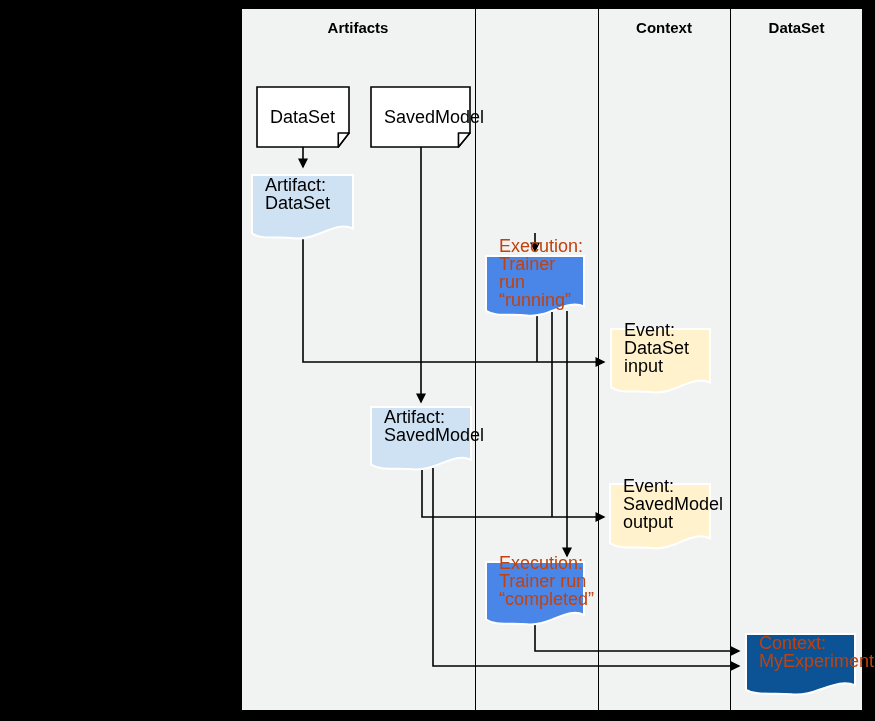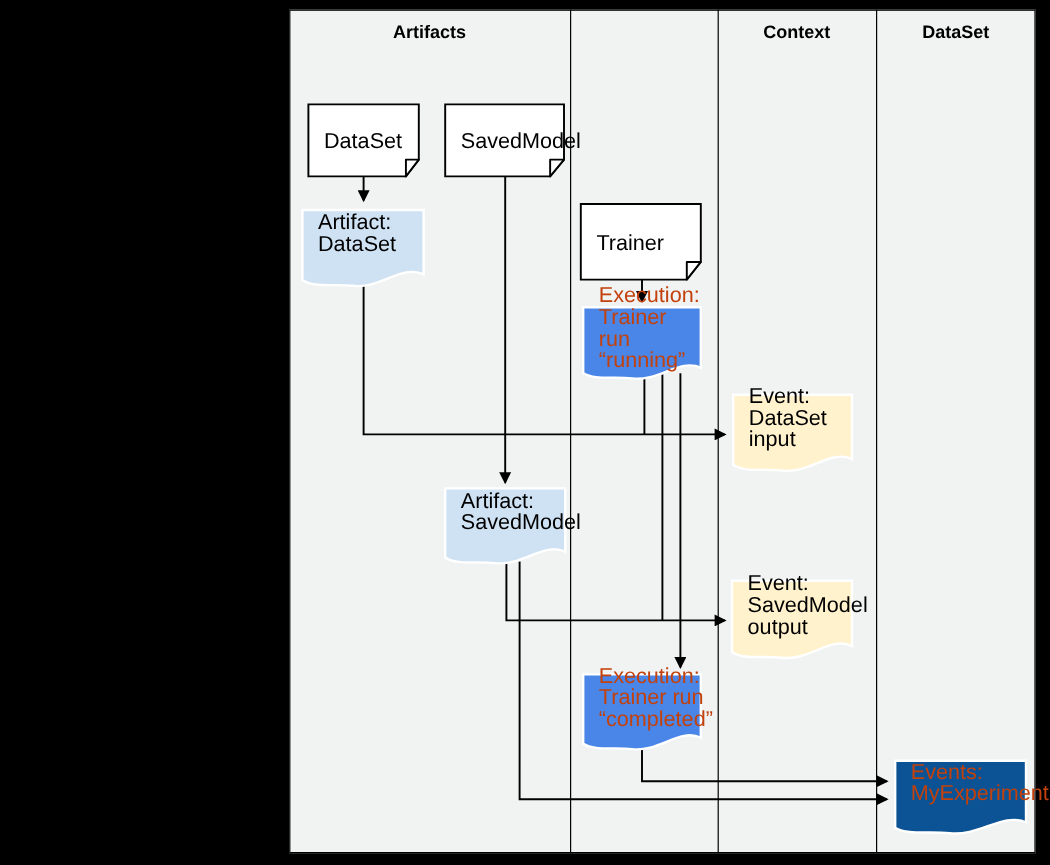--- a/index.html
+++ b/index.html
@@ -93,27 +93,20 @@
   </div>
 
   <div class="node" style="left:371px;top:87px;width:99px;height:60px;">
     <svg class="shape" viewBox="0 0 120 60" preserveAspectRatio="none">
       <path d="M0 0 H120 V46 L106 60 H0 Z" class="fill-white" stroke="#000" stroke-width="1.6" vector-effect="non-scaling-stroke"></path>
       <path d="M120 46 L106 60 L106 46 Z" class="fill-white" stroke="#000" stroke-width="1.6" stroke-linejoin="round" vector-effect="non-scaling-stroke"></path>
     </svg>
     <div class="label">SavedModel</div>
   </div>
 
-  <div class="node" style="left:484px;top:170px;width:100px;height:63px;">
-    <svg class="shape" viewBox="0 0 120 60" preserveAspectRatio="none">
-      <path d="M0 0 H120 V46 L106 60 H0 Z" class="fill-white" stroke="#000" stroke-width="1.6" vector-effect="non-scaling-stroke"></path>
-      <path d="M120 46 L106 60 L106 46 Z" class="fill-white" stroke="#000" stroke-width="1.6" stroke-linejoin="round" vector-effect="non-scaling-stroke"></path>
-    </svg>
-    <div class="label">Trainer</div>
-  </div>
 
   <div class="node doc" style="left:252px;top:175px;width:101px;height:67px;">
     <svg class="shape" viewBox="0 0 120 70" preserveAspectRatio="none">
       <path d="M0 0 H120 V56 C99 47 77 69 50 66 C30 64 12 68 0 61 Z" class="fill-artifact" stroke="#fff" stroke-width="2" vector-effect="non-scaling-stroke"></path>
     </svg>
     <div class="label">Artifact:
 DataSet</div>
   </div>
 
   <div class="node doc dark" style="left:486px;top:256px;width:98px;height:63px;">
@@ -156,17 +149,17 @@
     </svg>
     <div class="label">Execution:
 Trainer run
 “completed”</div>
   </div>
 
   <div class="node doc dark" style="left:746px;top:634px;width:109px;height:64px;">
     <svg class="shape" viewBox="0 0 120 70" preserveAspectRatio="none">
       <path d="M0 0 H120 V56 C99 47 77 69 50 66 C30 64 12 68 0 61 Z" class="fill-context" stroke="#fff" stroke-width="2" vector-effect="non-scaling-stroke"></path>
     </svg>
-    <div class="label">Events:
+    <div class="label">Context:
 MyExperiment</div>
   </div>
 
 </div>
 
 </body></html>

